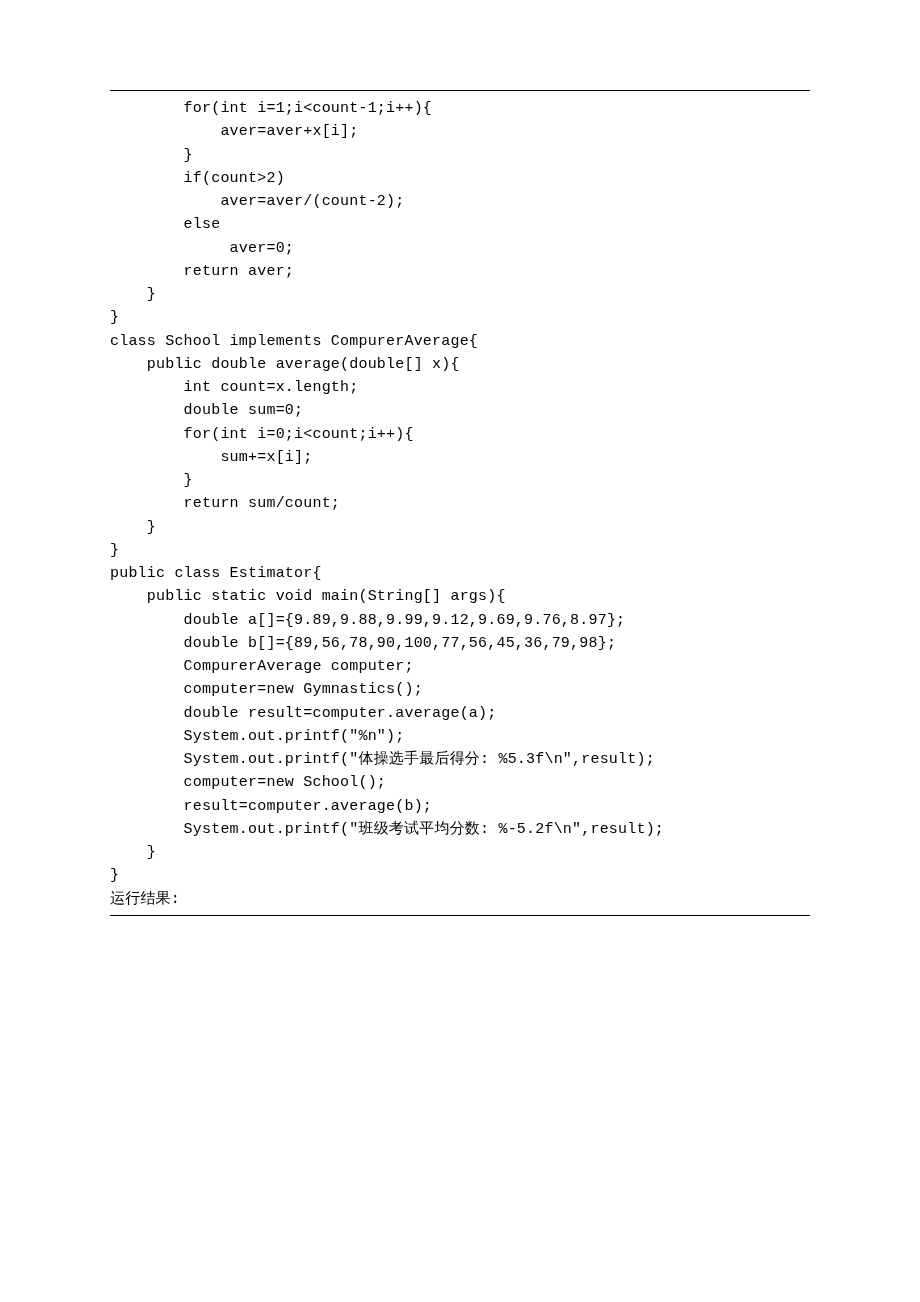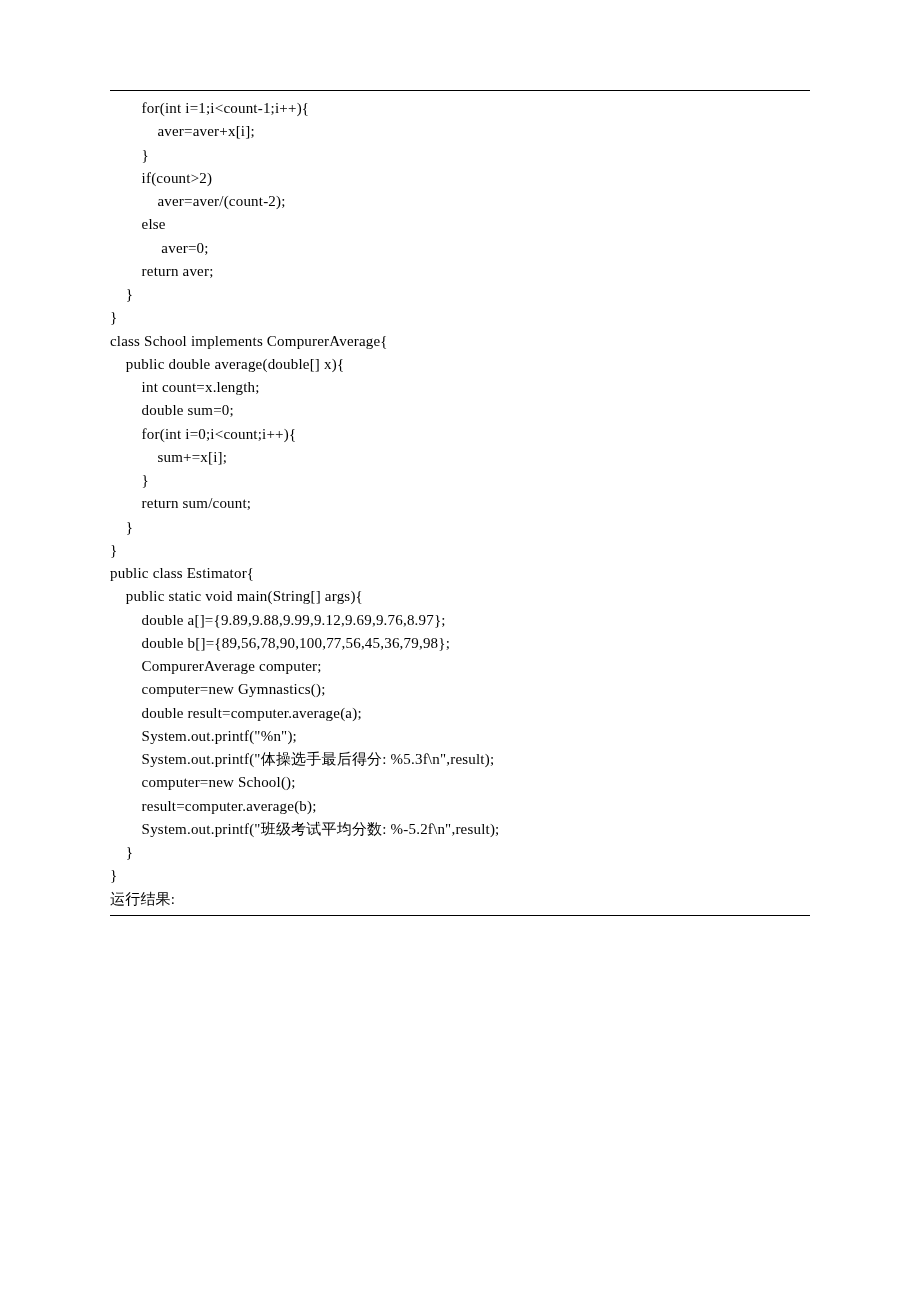--- a/index.html
+++ b/index.html
@@ -21,21 +21,21 @@
   .rule-top {
     border-top: 1.5px solid #000;
     margin-bottom: 6px;
   }
   .rule-bottom {
     border-top: 1px solid #000;
     margin-top: 4px;
   }
   .code {
     white-space: pre;
-    font-family: Liberation Serif, serif;
+    font-family: Liberation Mono, monospace;
     letter-spacing: 0.2px;
   }
 </style>
 </head>
 <body>
 
 <div class="page">
   <div class="rule-top"></div>
   <div class="code" id="code-block"><div class="code">        for(int i=1;i&lt;count-1;i++){</div><div class="code">            aver=aver+x[i];</div><div class="code">        }</div><div class="code">        if(count&gt;2)</div><div class="code">            aver=aver/(count-2);</div><div class="code">        else</div><div class="code">             aver=0;</div><div class="code">        return aver;</div><div class="code">    }</div><div class="code">}</div><div class="code">class School implements CompurerAverage{</div><div class="code">    public double average(double[] x){</div><div class="code">        int count=x.length;</div><div class="code">        double sum=0;</div><div class="code">        for(int i=0;i&lt;count;i++){</div><div class="code">            sum+=x[i];</div><div class="code">        }</div><div class="code">        return sum/count;</div><div class="code">    }</div><div class="code">}</div><div class="code">public class Estimator{</div><div class="code">    public static void main(String[] args){</div><div class="code">        double a[]={9.89,9.88,9.99,9.12,9.69,9.76,8.97};</div><div class="code">        double b[]={89,56,78,90,100,77,56,45,36,79,98};</div><div class="code">        CompurerAverage computer;</div><div class="code">        computer=new Gymnastics();</div><div class="code">        double result=computer.average(a);</div><div class="code">        System.out.printf("%n");</div><div class="code">        System.out.printf("体操选手最后得分: %5.3f\n",result);</div><div class="code">        computer=new School();</div><div class="code">        result=computer.average(b);</div><div class="code">        System.out.printf("班级考试平均分数: %-5.2f\n",result);</div><div class="code">    }</div><div class="code">}</div><div class="code">运行结果:</div></div>
   <div class="rule-bottom"></div>

